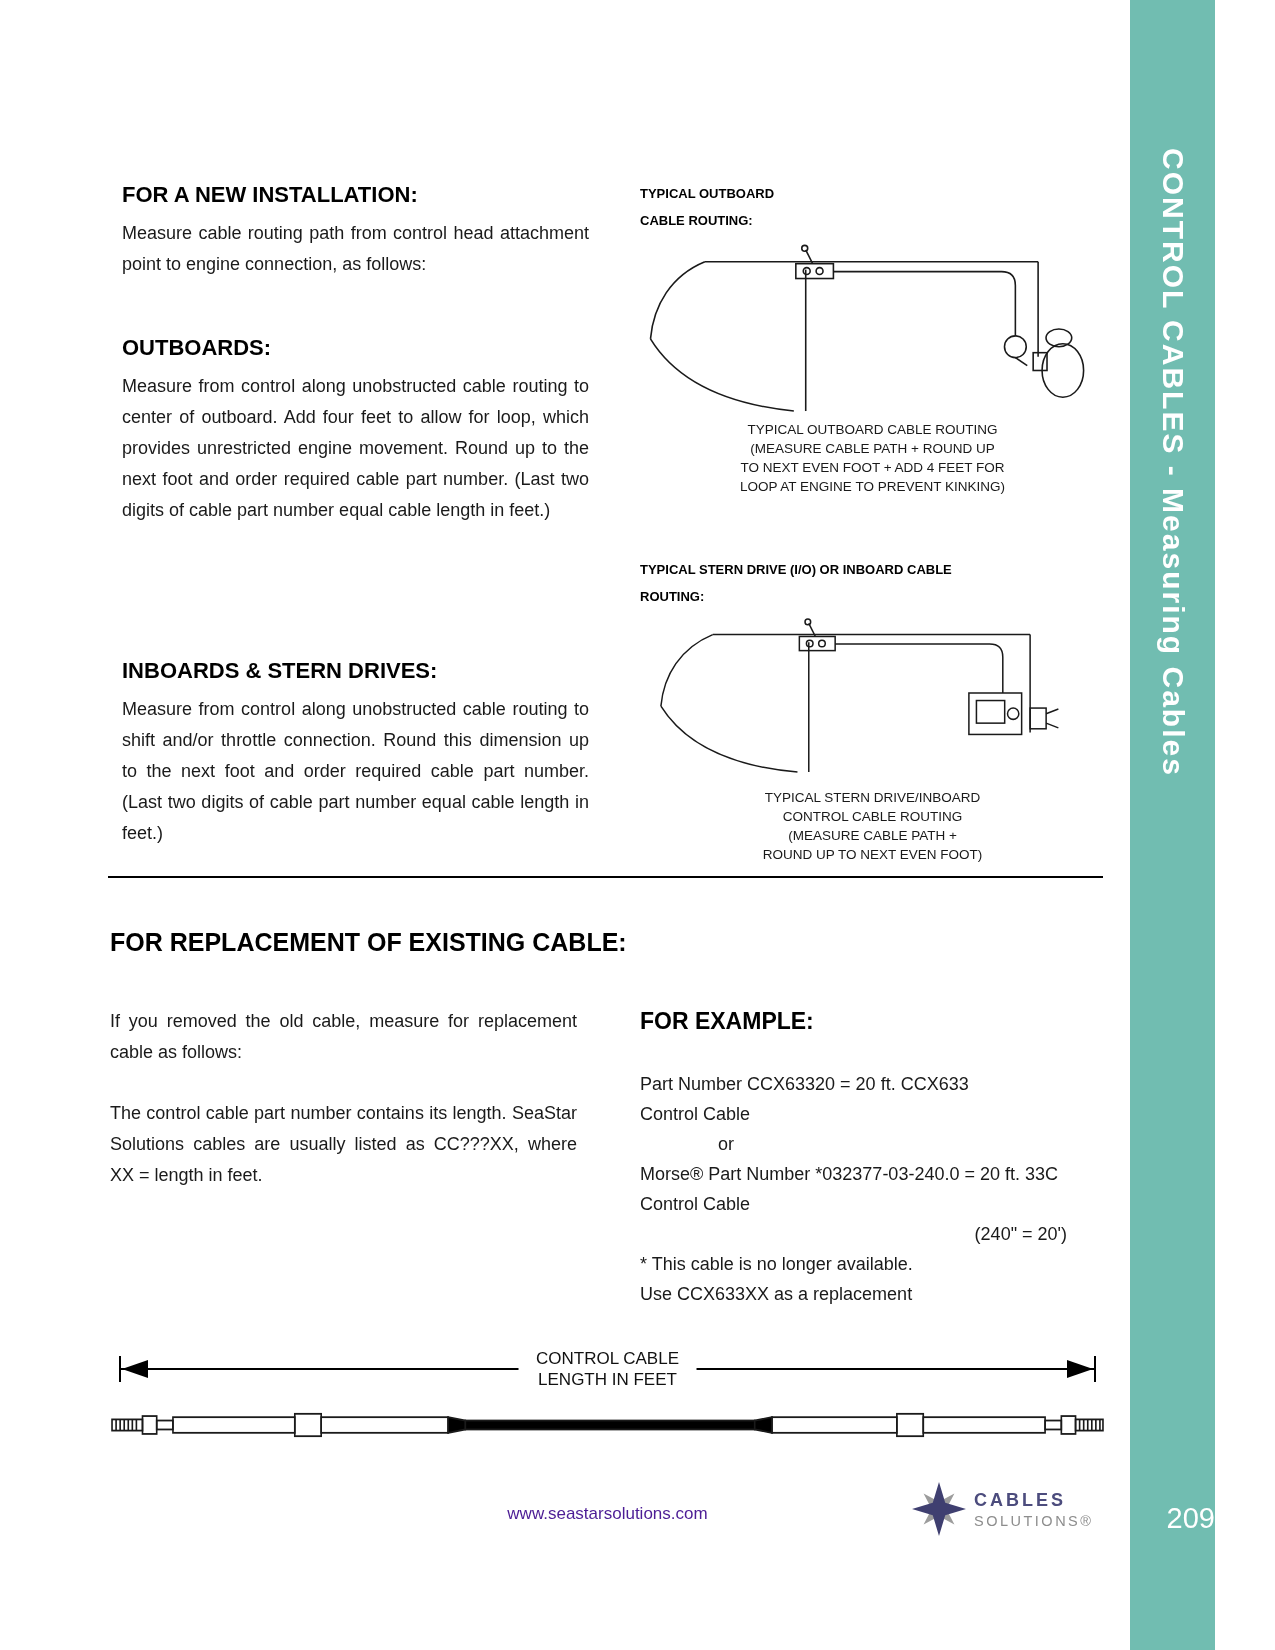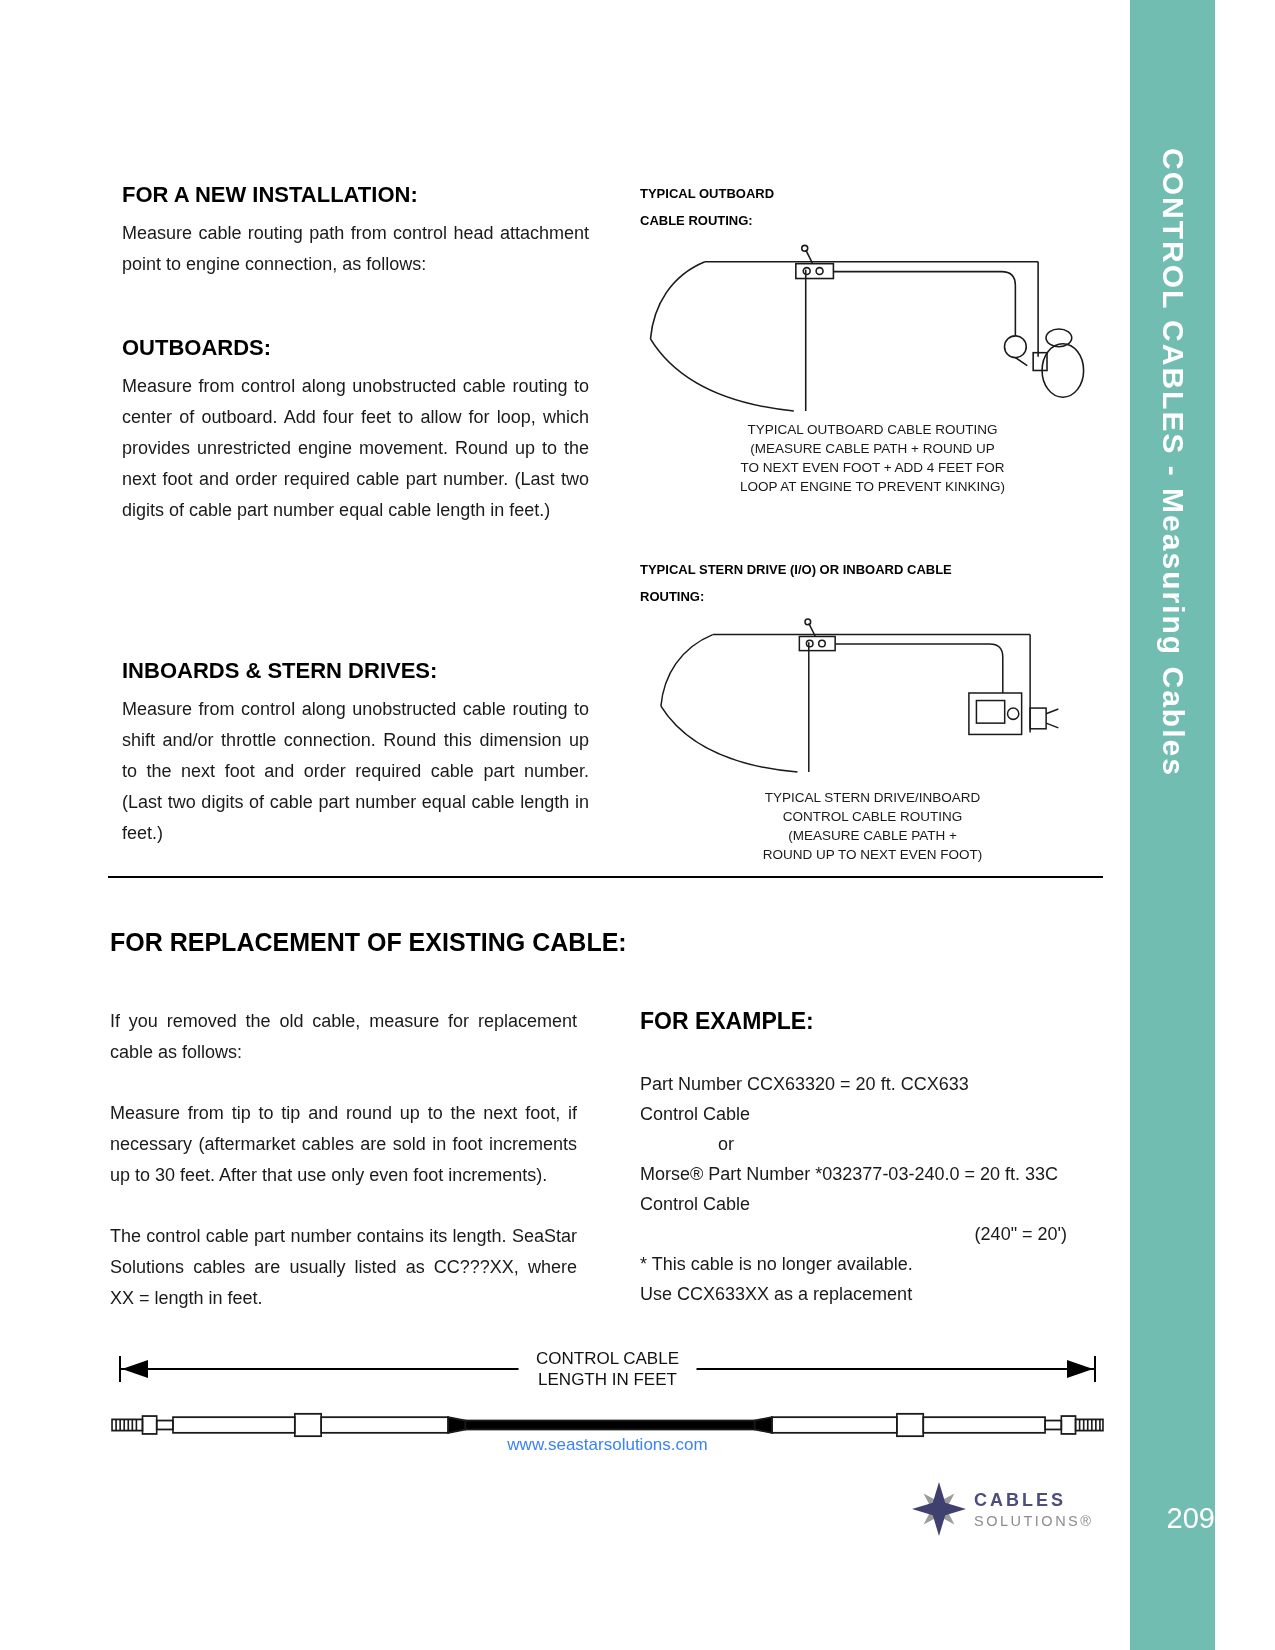--- a/index.html
+++ b/index.html
@@ -67,21 +67,21 @@
   }
   .dim-arrowhead.l { left:12px;  border-right:26px solid #000; }
   .dim-arrowhead.r { right:12px; border-left:26px solid #000; }
   .dim-label {
     position:absolute; left:50%; top:25px; transform:translate(-50%,-50%);
     background:#fff; padding:2px 18px; text-align:center;
     font-size:17px; line-height:21px; white-space:pre-line; color:#111;
   }
   .cable-art { display:block; margin-top:12px; width:100%; height:38px; }
   
-  .footer-url { position:absolute; left:110px; top:1435px; width:995px; text-align:center; font-size:17px; color:#3b82f6; }
+  .footer-url { position:absolute; left:110px; top:1504px; width:995px; text-align:center; font-size:17px; color:#4c1d95; }
   .logo { position:absolute; left:912px; top:1482px; display:flex; align-items:center; gap:8px; }
   .logo-text .l1 { font-size:18px; font-weight:bold; color:#4c4c7d; letter-spacing:3px; }
   .logo-text .l2 { font-size:14.5px; color:#8d8d8d; letter-spacing:2.5px; margin-top:2px; }
   svg.linework { stroke:#1a1a1a; stroke-width:1.6; fill:none; }
 </style>
 </head>
 <body>
 
 <div class="page">
 
@@ -179,21 +179,20 @@
 (MEASURE CABLE PATH +
 ROUND UP TO NEXT EVEN FOOT)</p>
   </div>
 
   <div class="divider"></div>
 
   <h2 class="replacement-title">FOR REPLACEMENT OF EXISTING CABLE:</h2>
 
   <div class="col-left-bot">
     <p class="body-text">If you removed the old cable, measure for replacement cable as follows:</p>
-    <p class="body-text">Measure from tip to tip and round up to the next foot, if necessary (aftermarket cables are sold in foot increments up to 30 feet. After that use only even foot increments).</p>
     <p class="body-text">The control cable part number contains its length. SeaStar Solutions cables are usually listed as CC???XX, where XX = length in feet.</p>
   </div>
 
   <div class="col-right-bot">
     <h2 class="example-heading">FOR EXAMPLE:</h2>
     <p class="ex-line">Part Number CCX63320 = 20 ft. CCX633
 Control Cable</p>
     <p class="ex-line ex-or">or</p>
     <p class="ex-line">Morse® Part Number *032377-03-240.0 = 20 ft. 33C
 Control Cable</p>

